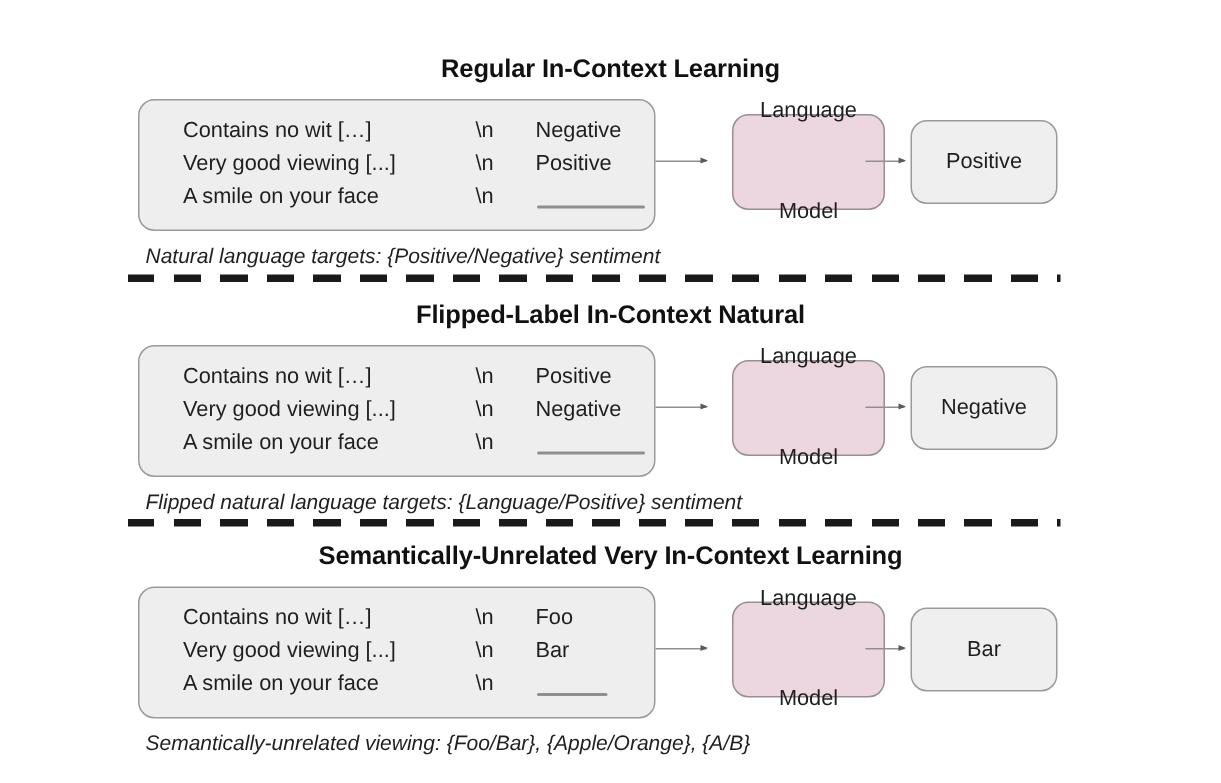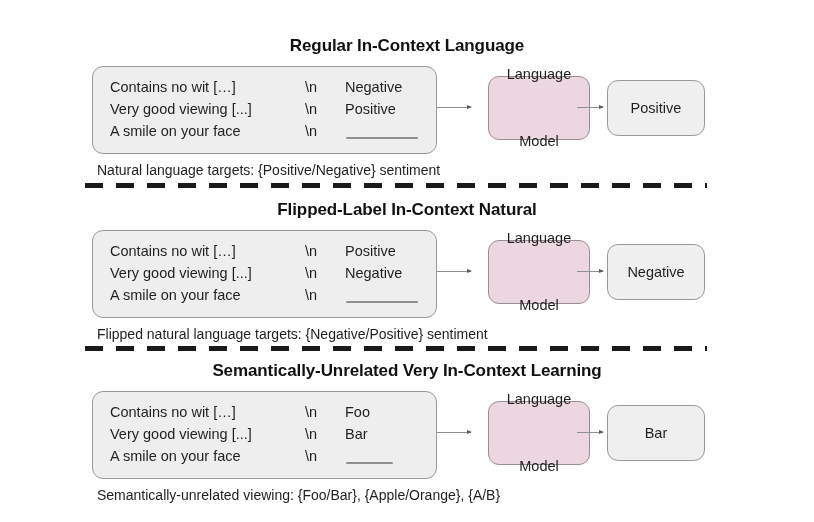--- a/index.html
+++ b/index.html
@@ -62,21 +62,21 @@
     height: 88px;
     background: #eeeeee;
     border: 1px solid #9a9a9a;
     border-radius: 11px;
     box-sizing: border-box;
   }
   .prompt-lines {
     position: absolute;
     left: 0; top: 0;
     width: 100%;
-    padding: 9px 0 0 0;
+    padding: 9px 0 0 12px;
   }
   .prompt-row {
     position: relative;
     height: 22px;
     line-height: 22px;
     font-size: 14.5px;
     color: #1f1f1f;
     white-space: nowrap;
   }
   .col-text {
@@ -162,20 +162,21 @@
   }
   .arrow-1 { left: 437px; width: 34px; }
   .arrow-2 { left: 577px; width: 26px; }
 
   
   .caption {
     position: absolute;
     left: 97px;
     top: 126px;
     font-size: 14px;
+    font-style: italic;
     color: #1f1f1f;
     white-space: nowrap;
   }
 
   
   .divider {
     position: absolute;
     left: 85px;
     width: 622px;
     height: 5px;
@@ -189,21 +190,21 @@
   }
   .divider-1 { top: 183px; }
   .divider-2 { top: 346px; }
 </style>
 </head>
 <body>
 
 <div class="canvas">
 
   <div class="section sec-1">
-    <div class="heading">Regular In-Context Language</div>
+    <div class="heading">Regular In-Context Learning</div>
 
     <div class="row">
 
       <div class="prompt-box">
         <div class="prompt-lines">
 
           <div class="prompt-row">
             <span class="col-text">Contains no wit […]</span>
             <span class="col-nl">\n</span>
             <span class="col-label">Negative</span>
@@ -281,21 +282,21 @@
       </div>
 
       <div class="arrow arrow-2"></div>
 
       <div class="out-box">
         <span>Negative</span>
       </div>
 
     </div>
 
-    <div class="caption">Flipped natural language targets: {Negative/Positive} sentiment</div>
+    <div class="caption">Flipped natural language targets: {Language/Positive} sentiment</div>
   </div>
 
   <div class="divider divider-2"></div>
 
   <div class="section sec-3">
     <div class="heading">Semantically-Unrelated Very In-Context Learning</div>
 
     <div class="row">
 
       <div class="prompt-box">

